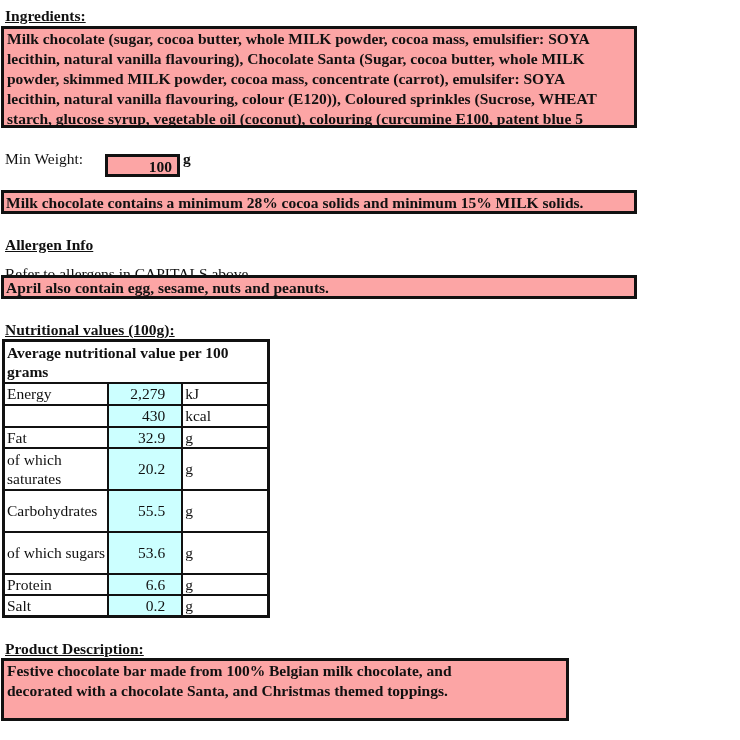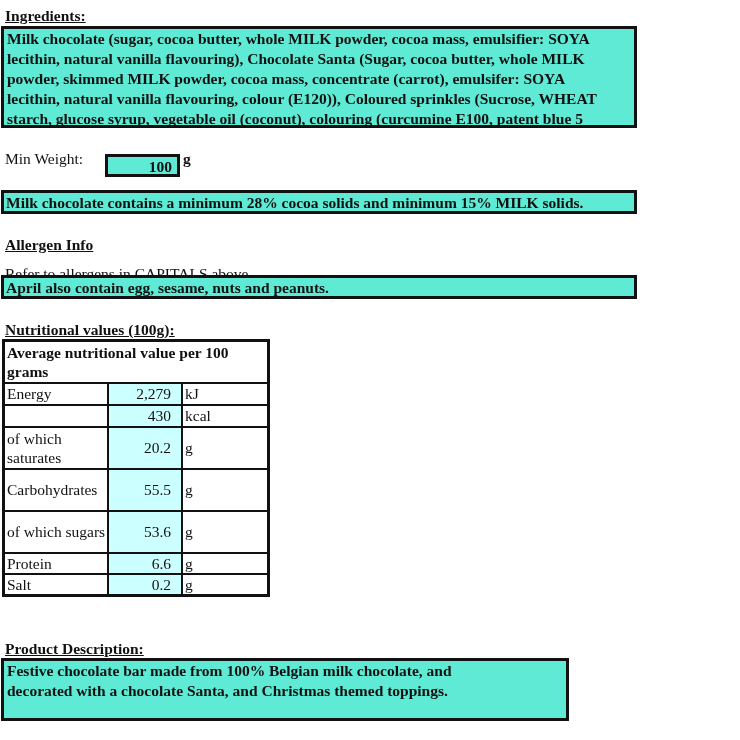--- a/index.html
+++ b/index.html
@@ -4,33 +4,33 @@
   <style>
     html, body { margin: 0; padding: 0; background: #ffffff; }
     body {
       width: 740px; height: 740px; position: relative; overflow: hidden;
       font-family: "Liberation Serif", serif; color: #111;
       font-size: 15.5px;
     }
     .abs { position: absolute; }
     .hdr { font-weight: bold; text-decoration: underline; white-space: nowrap; }
     .box {
-      background: #5eead4; border: 3px solid #111; box-sizing: border-box;
+      background: #fca5a5; border: 3px solid #111; box-sizing: border-box;
       font-weight: bold; line-height: 20px; padding: 0 2px;
     }
     .plain { white-space: nowrap; }
     table.nut {
       position: absolute; left: 2px; top: 339px; width: 268px;
       border-collapse: collapse; border: 3px solid #111;
     }
     table.nut td {
       border: 2px solid #111; padding: 0 2px; line-height: 19px; vertical-align: middle;
       box-sizing: border-box;
     }
-    table.nut td.val { background: #ccffff; text-align: right; padding-right: 10px; }
+    table.nut td.val { background: #ccffff; text-align: right; padding-right: 16px; }
     table.nut td.title { font-weight: bold; }
   </style>
 </head>
 <body>
 
 <div class="abs hdr" style="left:5px; top:7px;">Ingredients:</div>
 <div class="abs box" style="left:1px; top:26px; width:636px; height:102px; padding-left:3px; padding-right:20px;">Milk chocolate (sugar, cocoa butter, whole MILK powder, cocoa mass, emulsifier: SOYA lecithin, natural vanilla flavouring), Chocolate Santa (Sugar, cocoa butter, whole MILK powder, skimmed MILK powder, cocoa mass, concentrate (carrot), emulsifer: SOYA lecithin, natural vanilla flavouring, colour (E120)), Coloured sprinkles (Sucrose, WHEAT starch, glucose syrup, vegetable oil (coconut), colouring (curcumine E100, patent blue 5</div>
 
 <div class="abs plain" style="left:5px; top:150px;">Min Weight:</div>
 <div class="abs box" style="left:105px; top:148px; width:75px; height:23px; text-align:right; padding-right:5px;margin-top:6px;">100</div>
@@ -56,20 +56,25 @@
   <tr style="height:22px">
     <td>Energy</td>
     <td class="val">2,279</td>
     <td>kJ</td>
   </tr>
   <tr style="height:22px">
     <td></td>
     <td class="val">430</td>
     <td>kcal</td>
   </tr>
+  <tr style="height:21px">
+    <td>Fat</td>
+    <td class="val">32.9</td>
+    <td>g</td>
+  </tr>
   <tr style="height:42px">
     <td>of which saturates</td>
     <td class="val">20.2</td>
     <td>g</td>
   </tr>
   <tr style="height:42px">
     <td>Carbohydrates</td>
     <td class="val">55.5</td>
     <td>g</td>
   </tr>

